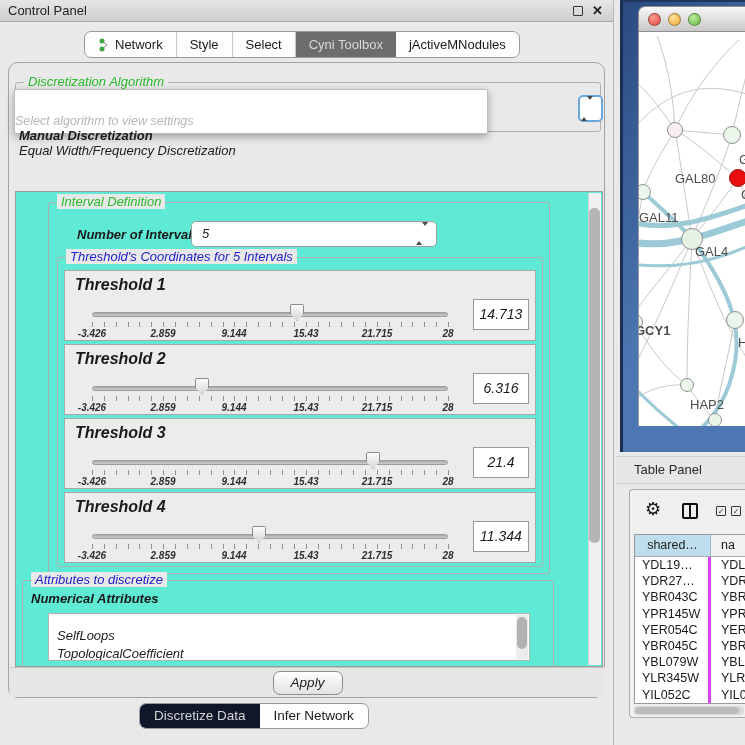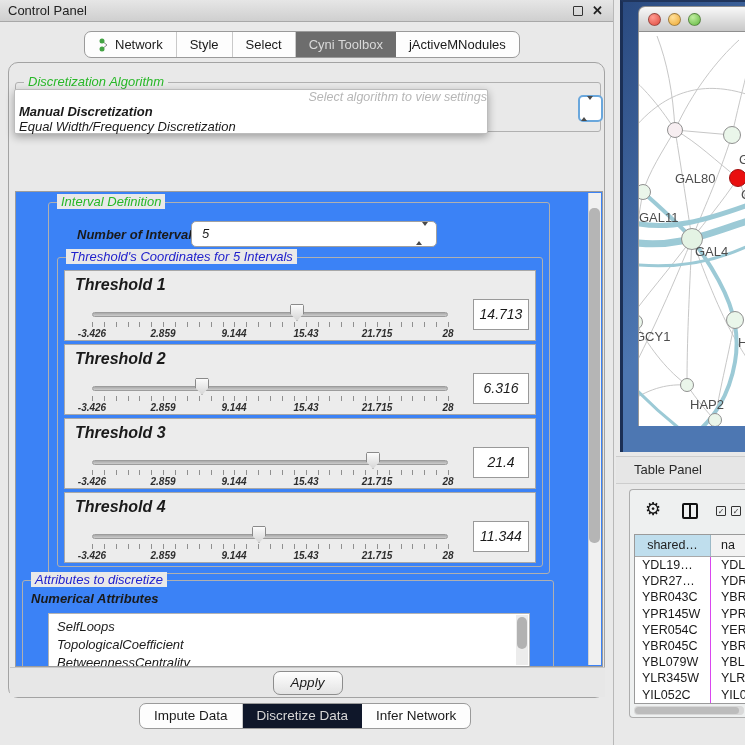--- a/index.html
+++ b/index.html
@@ -40,30 +40,30 @@
     font-size:13px; line-height:26px; padding-left:10px; overflow:hidden; white-space:nowrap; }
   .spin { position:absolute; right:8px; top:50%; transform:translateY(-50%); }
   .spin .u { width:0; height:0; border-left:3.5px solid transparent; border-right:3.5px solid transparent;
     border-bottom:4.5px solid #4a4a4a; margin-bottom:2.5px; }
   .spin .d { width:0; height:0; border-left:3.5px solid transparent; border-right:3.5px solid transparent;
     border-top:4.5px solid #4a4a4a; }
 
   
   #algo-popup { position:absolute; left:5px; top:26px; width:474px; height:45px; background:#fff;
     border:1px solid #bcbcbc; border-radius:2px; box-shadow:0 3px 9px rgba(0,0,0,.32); z-index:20; }
-  #algo-popup .hint { text-align:right; color:#b6b6b6; font-size:12.5px; height:14px; line-height:15px; }
+  #algo-popup .hint { text-align:left; color:#b6b6b6; font-size:12.5px; height:14px; line-height:15px;margin-top:24px; }
   #algo-popup .opt  { font-size:13px; height:15px; line-height:15px; padding-left:4px; white-space:nowrap; }
   #algo-popup .b { font-weight:bold; }
   
   #algo-cap { position:absolute; left:569px; top:32px; width:25px; height:27px; background:#fff;
     border:2px solid #6aa7dc; border-radius:5px; }
 
   
   #scroll-panel { position:absolute; left:6px; top:128px; width:588px; height:476px;
-    border:1px solid #9c9c9c; background:#3b82f6; overflow:hidden; }
+    border:1px solid #9c9c9c; background:#5eead4; overflow:hidden; }
   .vsb-track { position:absolute; right:1px; top:1px; bottom:1px; width:13px;
     background:#f0f0f0; border-left:1px solid #d2d2d2; }
   .vsb-thumb { position:absolute; right:1px; width:11px; background:#b5b5b5; border-radius:5px; }
 
   
   .thr-row { position:relative; height:71px; border:1px solid #a8a8a8; background:#ececec;
     margin:0 6px 3px 6px; }
   .thr-label { position:absolute; left:10px; top:5px; font-size:16px; font-weight:bold; }
   .track { position:absolute; left:27px; top:41px; width:356px; height:5px; border-radius:3px;
     background:linear-gradient(#a9a9a9,#cdcdcd); border:1px solid #9c9c9c; }
@@ -71,22 +71,22 @@
     background:linear-gradient(#fbfbfb,#d7d7d7); border:1px solid #8a8a8a;
     clip-path:polygon(8% 0,92% 0,100% 12%,100% 55%,50% 100%,0 55%,0 12%); }
   .ticks { position:absolute; left:27px; top:51px; width:357px; height:5px;
     background-image:repeating-linear-gradient(90deg,#8f8f8f 0,#8f8f8f 1px,transparent 1px,transparent 11.87px); }
   .scale span { position:absolute; top:57px; transform:translateX(-50%); font-size:10px;
     font-weight:bold; color:#2e2e2e; }
   .vfield { position:absolute; left:408px; top:28px; width:56px; height:31px; background:#fff;
     border:1px solid #999; font-size:14px; text-align:center; line-height:29px; }
 
   
-  #attr-list { position:absolute; left:25px; top:32px; width:482px; height:54px; background:#fff;
-    border:1px solid #b3b3b3; overflow:hidden; padding-top:4px; }
+  #attr-list { position:absolute; left:25px; top:32px; width:482px; height:48px; background:#fff;
+    border:1px solid #b3b3b3; overflow:hidden; padding-top:13px; }
   #attr-list .it { font-size:13px; line-height:18px; padding-left:8px; white-space:nowrap; }
   #attr-sb { position:absolute; right:1px; top:1px; bottom:1px; width:12px; background:#ececec; }
   #attr-sb .th { position:absolute; left:1px; top:2px; width:10px; height:32px; background:#b2b2b2; border-radius:5px; }
 
   
   #apply-bar { position:absolute; left:1px; top:604px; width:595px; height:30px;
     background:#e7e7e7; border-top:1px solid #c6c6c6; }
   #apply-btn { position:absolute; left:50%; top:3px; transform:translateX(-50%); width:70px; height:24px;
     background:linear-gradient(#fefefe,#e3e3e3); border:1px solid #8d8d8d; border-radius:7px;
     font-size:13.5px; text-align:center; line-height:22px; }
@@ -124,21 +124,21 @@
   .colic::after { content:""; position:absolute; left:5px; top:0; width:2px; height:12px; background:#111; }
   .chk { position:absolute; top:16px; width:10px; height:10px; border:1.4px solid #333; border-radius:1px;
     font-size:8px; line-height:9px; text-align:center; color:#333; }
   #grid { position:absolute; left:4px; top:44px; width:160px; height:170px; background:#fff;
     border:1px solid #9a9a9a; font-size:12.5px; }
   #grid .hr { display:flex; height:22px; border-bottom:1px solid #a9a9a9; }
   #grid .hc1 { width:76px; background:#bfdeed; border-right:1px solid #9bb9c7; text-align:center;
     line-height:21px; color:#222; }
   #grid .hc2 { flex:1; background:#f2f2f2; line-height:21px; padding-left:10px; }
   #grid .r { display:flex; height:16.2px; line-height:16px; }
-  #grid .c1 { width:76px; padding-left:7px; border-right:1px solid #d946ef; white-space:nowrap; overflow:hidden; }
+  #grid .c1 { width:76px; padding-left:7px; border-right:3px solid #d946ef; white-space:nowrap; overflow:hidden; }
   #grid .c2 { flex:1; padding-left:10px; white-space:nowrap; overflow:hidden; }
   #hsb { position:absolute; left:4px; top:216px; width:110px; height:9px; background:#d9d9d9; border-radius:4px; }
   #hsb .th { position:absolute; left:1px; top:1px; width:104px; height:7px; background:#bcbcbc; border-radius:4px; }
 
   .neticon circle { fill:#44a344; }
   .neticon path { stroke:#8a8a8a; fill:none; }
 </style>
 </head>
 <body>
 
@@ -289,21 +289,20 @@
         <div class="vsb-thumb" style="top:15px; height:335px;"></div>
       </div>
     </div>
 
     <div id="apply-bar">
       <div id="apply-btn">Apply</div>
     </div>
   </div>
 
   <div id="bottom-tabs">
-    <div class="tab" style="border-right:1px solid #c9c9c9;">Impute Data</div>
     <div class="tab sel">Discretize Data</div>
     <div class="tab">Infer Network</div>
   </div>
 </div>
 
 <div id="net-window">
   <div id="mac-bar">
     <span class="light l-red"></span>
     <span class="light l-yellow"></span>
     <span class="light l-green"></span>
@@ -353,21 +352,21 @@
     <div class="node" style="left:-12px; top:282px; width:16px; height:16px;"></div>
     <div class="node" style="left:87px; top:279px; width:18px; height:18px;"></div>
     <div class="node" style="left:41px; top:346px; width:14px; height:14px;"></div>
     <div class="node" style="left:69px; top:381px; width:14px; height:14px;"></div>
 
     <span class="node-label" style="left:36px; top:139px;">GAL80</span>
     <span class="node-label" style="left:100px; top:120px;">GA</span>
     <span class="node-label" style="left:102px; top:155px;">C</span>
     <span class="node-label" style="left:0px; top:178px;">GAL11</span>
     <span class="node-label" style="left:56px; top:212px;">GAL4</span>
-    <span class="node-label" style="left:-4px; top:297px;">GCY1</span>
+    <span class="node-label" style="left:-4px; top:291px;font-weight:bold;">GCY1</span>
     <span class="node-label" style="left:99px; top:303px;">H</span>
     <span class="node-label" style="left:51px; top:365px;">HAP2</span>
   </div>
 </div>
 
 <div id="tp-bar">
   <span>Table Panel</span>
 </div>
 
 <div id="table-card">

